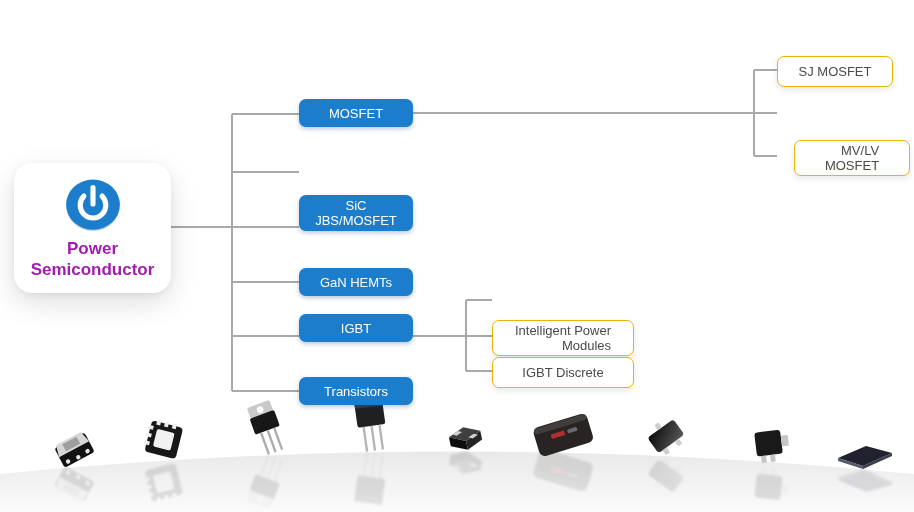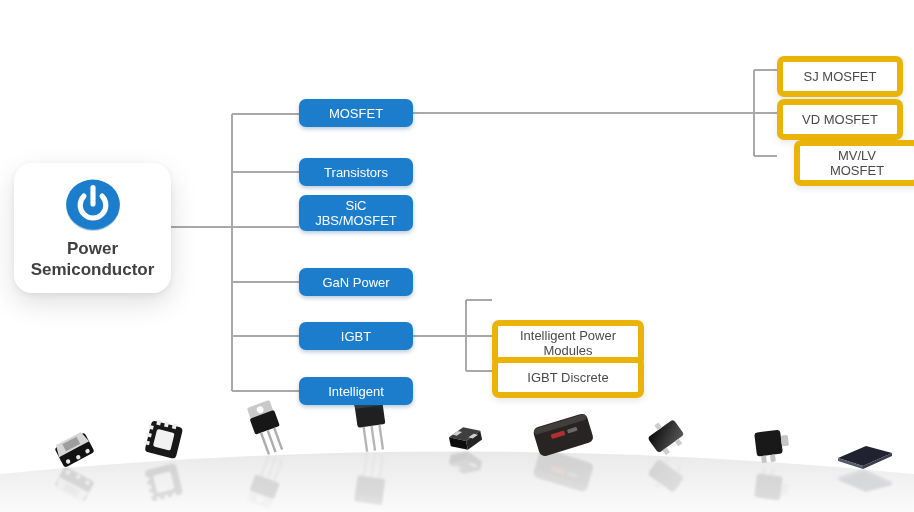--- a/index.html
+++ b/index.html
@@ -4,35 +4,35 @@
 <style>
   html,body{margin:0;padding:0;background:#fff;}
   .stage{position:relative;width:914px;height:512px;background:#ffffff;overflow:hidden;
          font-family:"Liberation Sans",sans-serif;}
   svg.overlay{position:absolute;left:0;top:0;pointer-events:none;}
   
   .root-card{position:absolute;left:14px;top:163px;width:157px;height:130px;background:#fff;
              border-radius:18px;box-shadow:0 10px 28px rgba(0,0,0,.13),0 2px 6px rgba(0,0,0,.06);
              display:flex;flex-direction:column;align-items:center;justify-content:flex-start;z-index:5;}
   .root-card .ico{margin-top:13px;}
-  .root-label{margin-top:6px;font-size:17px;font-weight:bold;color:#404040;text-align:center;
+  .root-label{margin-top:6px;font-size:17px;font-weight:bold;color:#a21caf;text-align:center;
               line-height:21px;white-space:pre-line;}
   
   .btn{position:absolute;left:299px;width:114px;background:#1b7dcb;color:#fff;border-radius:7px;
        display:flex;align-items:center;justify-content:center;text-align:center;font-size:13px;
        line-height:15px;white-space:pre-line;box-shadow:0 2px 4px rgba(16,76,128,.30);z-index:5;cursor:pointer;}
   #btn-mosfet{top:99px;height:28px}
   #btn-transistors{top:158px;height:28px}
   #btn-sic{top:195px;height:36px}
   #btn-gan{top:268px;height:28px}
-  #btn-igbt{top:322px;height:28px}
+  #btn-igbt{top:314px;height:28px}
   #btn-automotive{top:377px;height:28px}
   
-  .leaf{position:absolute;background:#fff;border:6px solid #eab308;border-radius:7px;
-        display:flex;align-items:center;justify-content:center;text-align:center;font-size:13px;
+  .leaf{position:absolute;background:#fff;border:1px solid #eab308;border-radius:7px;
+        display:flex;align-items:center;justify-content:center;text-align:right;font-size:13px;
         color:#4a4a4a;line-height:15px;white-space:pre-line;box-shadow:0 3px 6px rgba(0,0,0,.09);
         z-index:5;cursor:pointer;}
   #leaf-sj{left:777px;top:56px;width:114px;height:29px}
   #leaf-vd{left:777px;top:99px;width:114px;height:29px}
   #leaf-mvlv{left:794px;top:140px;width:114px;height:34px}
   #leaf-modules{left:492px;top:286px;width:140px;height:29px}
   #leaf-ipm{left:492px;top:320px;width:140px;height:34px}
   #leaf-discrete{left:492px;top:357px;width:140px;height:29px}
   
   .surface{position:absolute;left:0;top:0;z-index:1;}
@@ -152,29 +152,27 @@
       <ellipse cx="24" cy="25.5" rx="23" ry="21.5" fill="#0f5f9e" opacity=".35"></ellipse>
       <ellipse cx="24" cy="24.5" rx="23" ry="21.5" fill="#1b7dcb"></ellipse>
       <path d="M16.2,17.2 A11,11 0 1 0 31.8,17.2" fill="none" stroke="#fff" stroke-width="4.4" stroke-linecap="round"></path>
       <line x1="24" y1="10" x2="24" y2="24" stroke="#fff" stroke-width="4.4" stroke-linecap="round"></line>
     </svg>
     <div class="root-label">Power
 Semiconductor</div>
   </div>
 
   <div class="btn" id="btn-mosfet">MOSFET</div>
-  <div class="btn" id="btn-transistors">Transistors</div>
   <div class="btn" id="btn-sic">SiC
 JBS/MOSFET</div>
-  <div class="btn" id="btn-gan">GaN Power</div>
+  <div class="btn" id="btn-gan">GaN HEMTs</div>
   <div class="btn" id="btn-igbt">IGBT</div>
-  <div class="btn" id="btn-automotive">Intelligent</div>
+  <div class="btn" id="btn-automotive">Transistors</div>
 
   <div class="leaf" id="leaf-sj">SJ MOSFET</div>
-  <div class="leaf" id="leaf-vd">VD MOSFET</div>
   <div class="leaf" id="leaf-mvlv">MV/LV
 MOSFET</div>
 
   <div class="leaf" id="leaf-ipm">Intelligent Power
 Modules</div>
   <div class="leaf" id="leaf-discrete">IGBT Discrete</div>
 
   <svg class="refl" style="left:45px;top:459px" width="60" height="60">
       <use href="#sym-dfn"></use>
     </svg>

